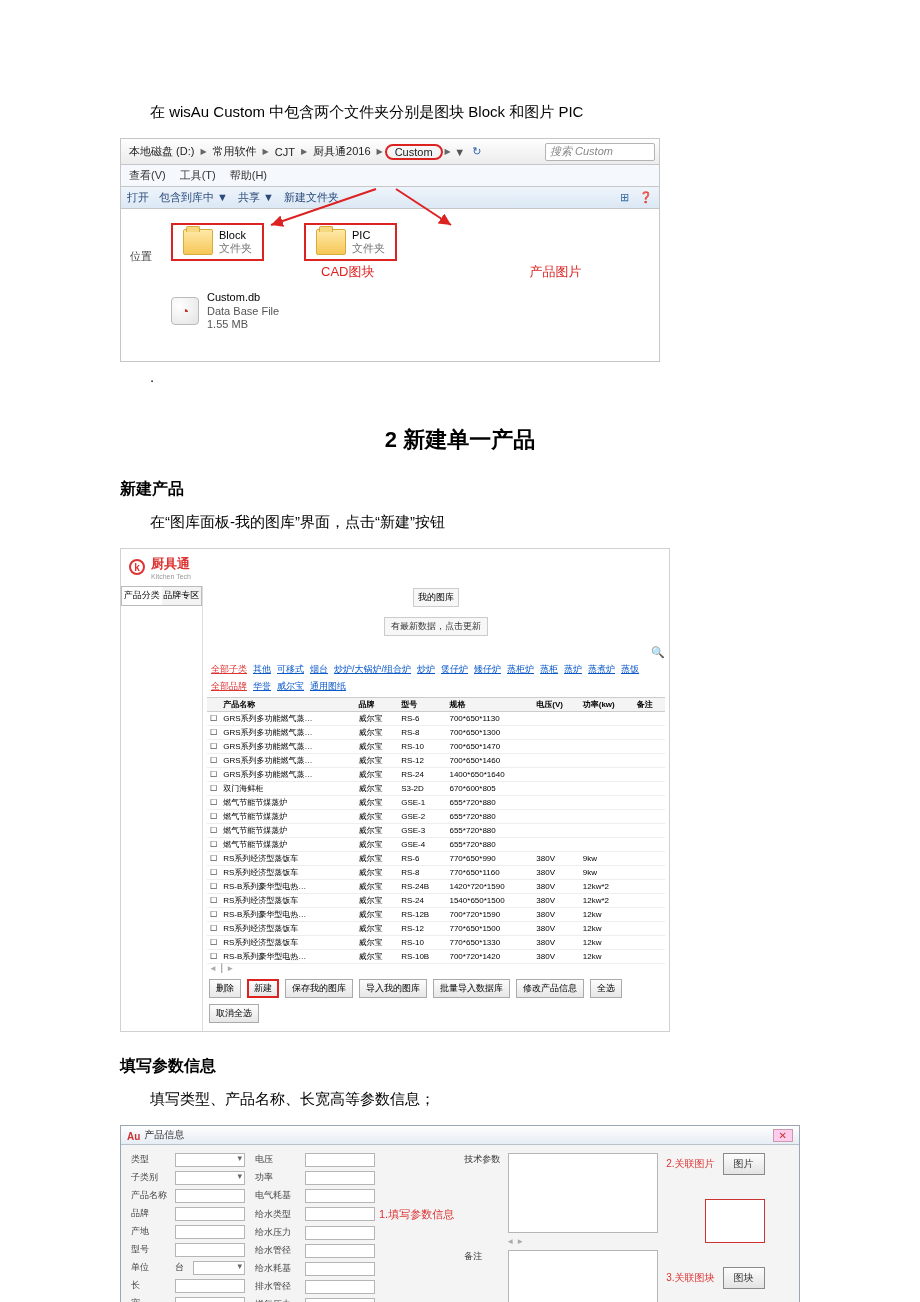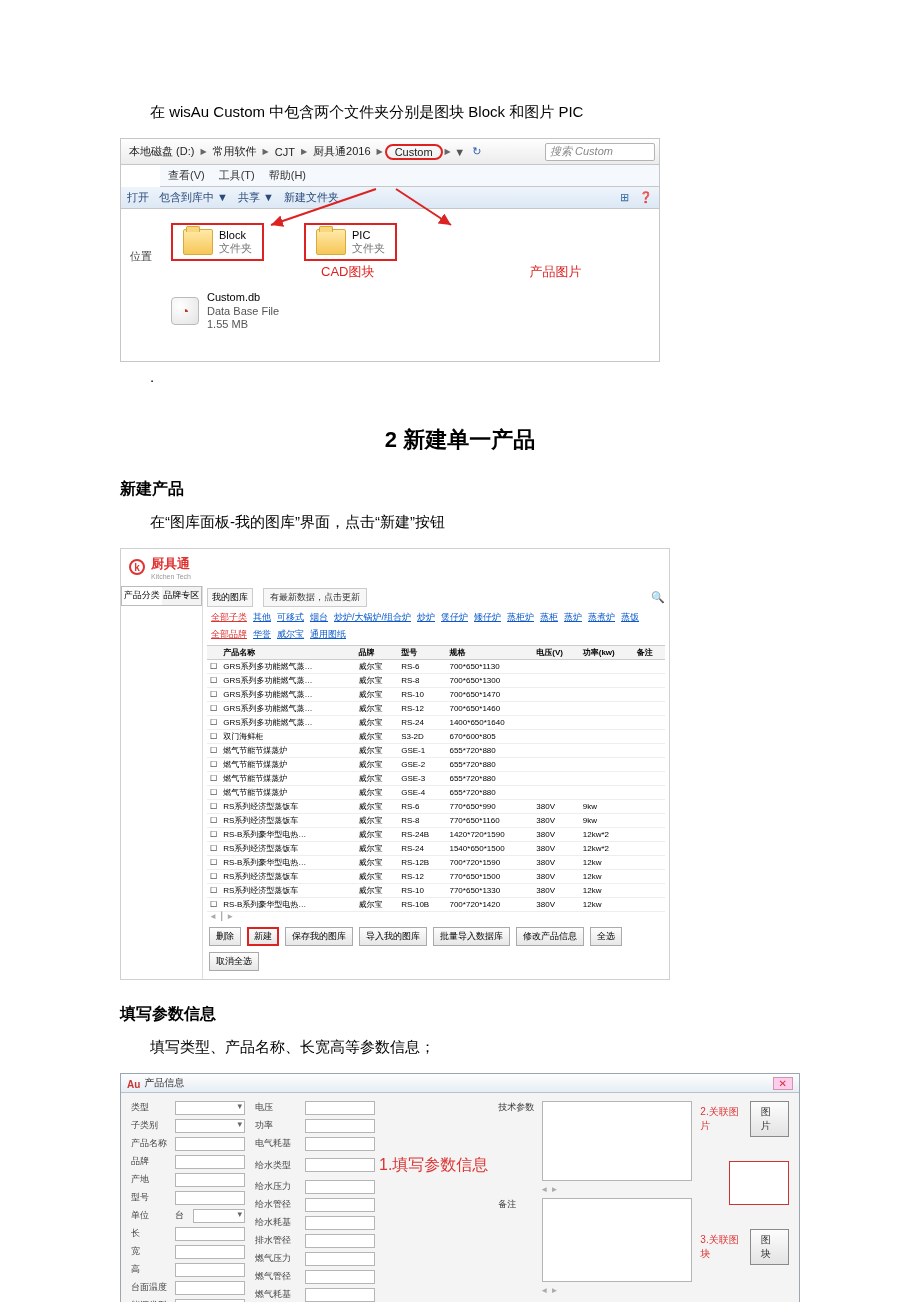--- a/index.html
+++ b/index.html
@@ -31,21 +31,21 @@
   .crumb-circled { border: 2px solid #d22; border-radius: 11px; padding: 0 8px; }
   .crumb-drop { width: 14px; text-align: center; color: #555; }
   .crumb-refresh { width: 16px; text-align: center; color: #2a5db0; }
   .search-pill {
     flex: 0 0 110px; margin-left: auto; height: 18px;
     border: 1px solid #b4b4b4; border-radius: 2px; display: flex; align-items: center;
     padding: 0 4px; color: #888; font-style: italic; background: #fff;
   }
   .menu-bar {
     display: flex; gap: 14px; padding: 3px 8px;
-    border-bottom: 1px solid #c6c6c6; background: #f5f8fc; color: #333; margin-left: 39px;
+    border-bottom: 1px solid #c6c6c6; background: #f5f8fc; color: #333;
   }
   .tool-bar {
     display: flex; align-items: center; gap: 10px; padding: 3px 6px;
     background: linear-gradient(#eef4fb,#dce8f5); border-bottom: 1px solid #c6c6c6;
     color: #2a4a7a;
   }
   .tool-bar .right { margin-left: auto; color: #3a6ea5; }
   .exp-body { display: flex; }
   .exp-side { width: 40px; padding: 40px 4px 0; color: #444; text-align: center; }
   .exp-main { flex: 1; padding: 14px 10px 30px; position: relative; }
@@ -100,21 +100,21 @@
   .kt-side {
     width: 82px; border-right: 1px solid #ddd;
   }
   .kt-tabs { display: flex; border: 1px solid #bbb; font-size: 9px; }
   .kt-tab { flex: 1; text-align: center; padding: 2px 0; background: #f3f3f3; }
   .kt-tab.active { background: #fff; border-bottom: 1px solid #fff; }
   .kt-cats { background: #3a6ea5; color: #fff; padding: 2px 0; }
   .kt-cat { padding: 1px 4px; font-size: 8px; white-space: nowrap; overflow: hidden; }
   .kt-cat.sel { background: #1d4e89; }
   .kt-main { flex: 1; padding: 2px 4px; }
-  .kt-toprow { display: flex; align-items: center; gap: 10px; }
+  .kt-toprow { display: flex; align-items: center; gap: 10px; flex-direction: column; }
   .kt-mylib { font-size: 9px; padding: 2px 4px; border: 1px solid #ccc; background: #f7f7f7; }
   .kt-update { font-size: 9px; color: #333; border: 1px solid #ccc; padding: 2px 6px; background: #f7f7f7; }
   .kt-search-ic { margin-left: auto; color: #37a; font-size: 11px; }
   .kt-links { margin: 4px 4px; color: #0a58ca; }
   .kt-links span { margin-right: 6px; text-decoration: underline; cursor: default; }
   .kt-links .cur { color: #d33; text-decoration: underline; }
   .kt-table { width: 100%; border-collapse: collapse; margin-top: 4px; }
   .kt-table th, .kt-table td {
     border-bottom: 1px solid #eee; padding: 1px 3px; font-size: 8px; text-align: left;
     white-space: nowrap; overflow: hidden;
@@ -154,21 +154,21 @@
   .tech-area { width: 150px; height: 80px; }
   .note-area { width: 150px; height: 84px; }
   .side-actions { display: flex; flex-direction: column; gap: 24px; align-items: flex-end; }
   .side-line { display: flex; align-items: center; gap: 8px; }
   .side-anno { color: #d33; font-size: 10px; }
   .side-btn {
     border: 1px solid #8a8a8a; background: linear-gradient(#fdfdfd,#e3e3e3);
     padding: 3px 10px; font-size: 10px;
   }
   .thumb { width: 60px; height: 44px; border: 1px solid #c33; background: #fff; }
-  .center-anno { color: #d33; font-size: 16px; }
+  .center-anno { color: #d33; font-size: 11px; }
   .scroll-hint { color: #aaa; font-size: 8px; text-align: left; padding-left: 2px; }
 </style>
 </head>
 <body>
 
 <p class="para">在 wisAu Custom 中包含两个文件夹分别是图块 Block 和图片 PIC</p>
 
 <div class="explorer">
   <div class="crumb-bar">
     <span class="crumb">本地磁盘 (D:)</span>

